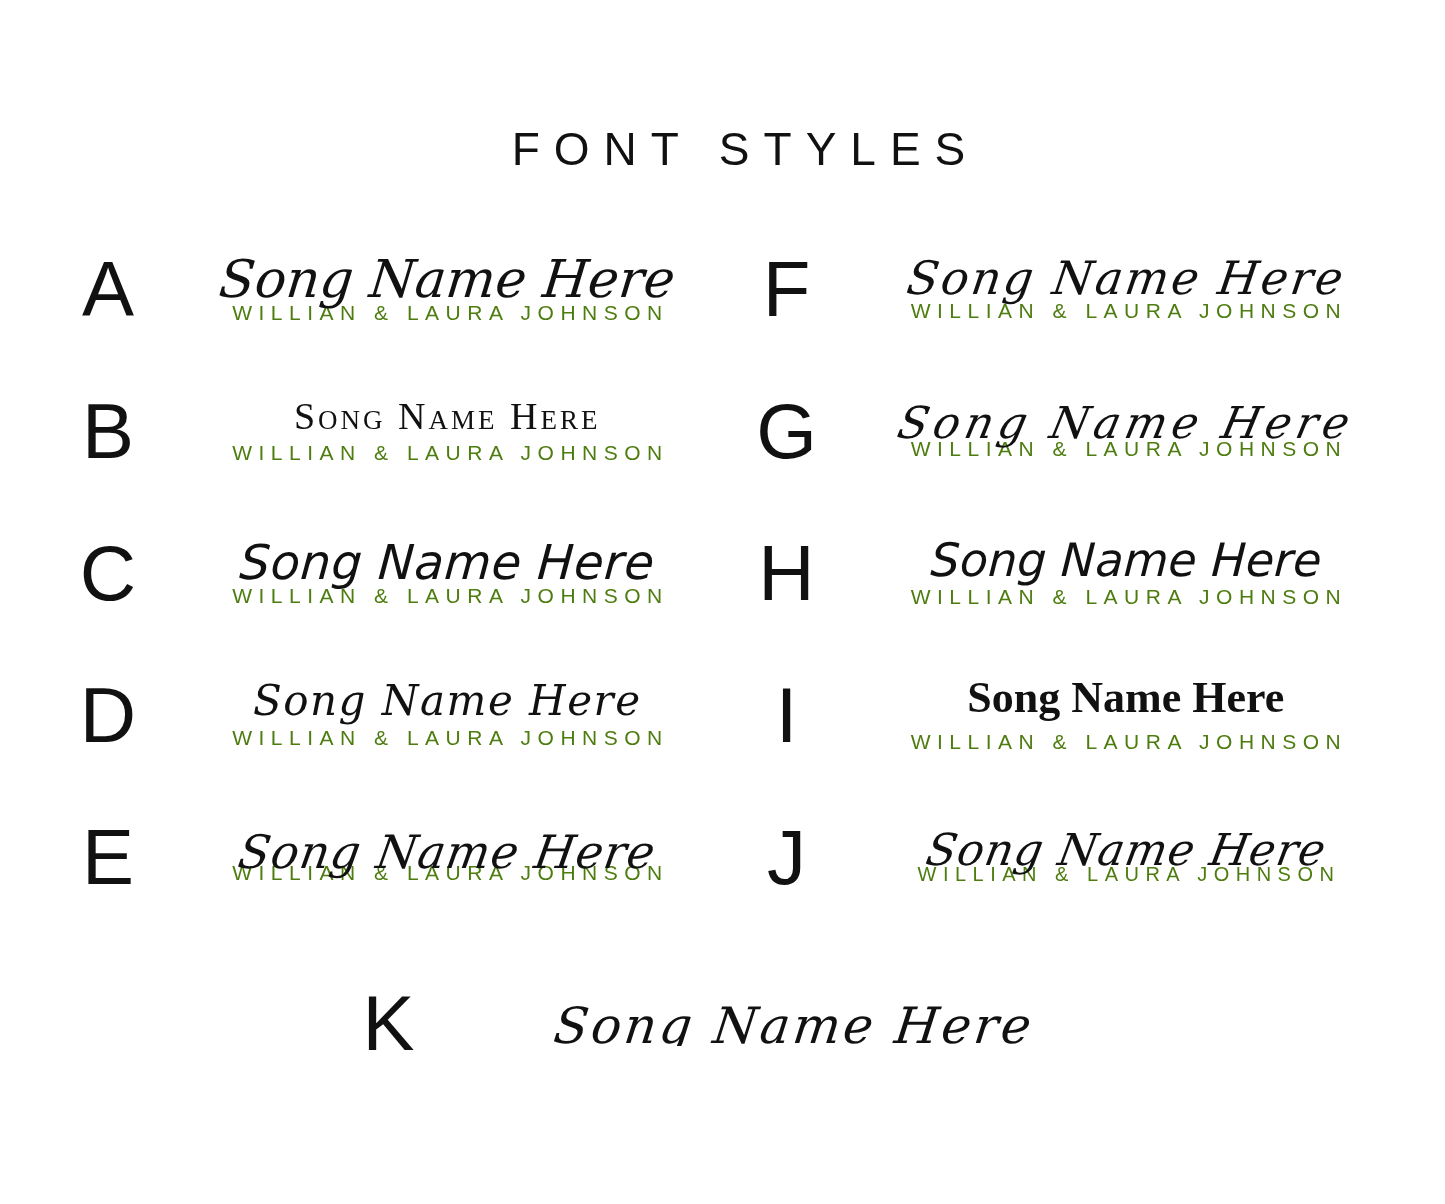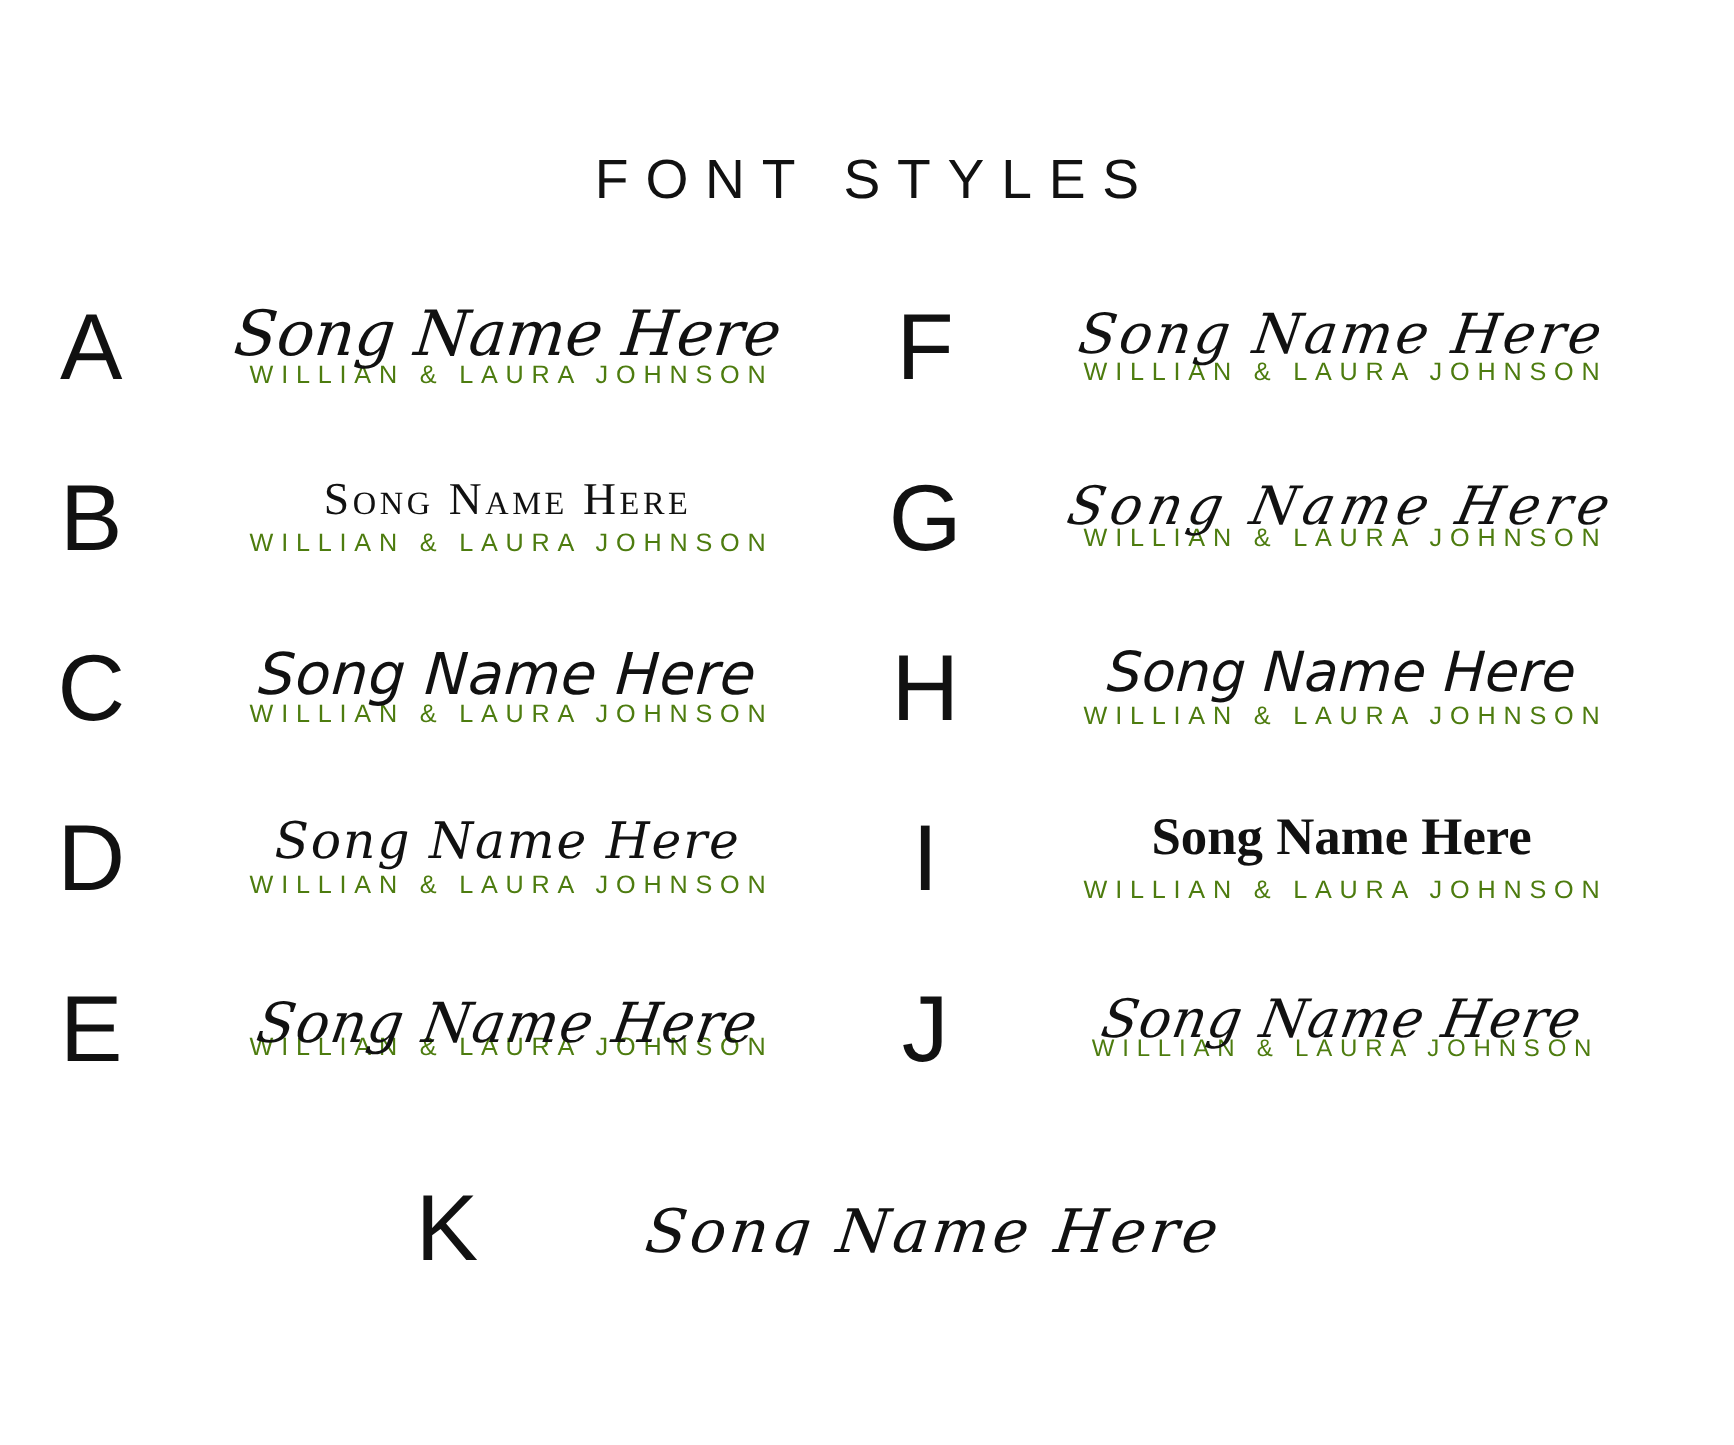--- a/index.html
+++ b/index.html
@@ -14,20 +14,21 @@
     color: #111111;
     overflow: hidden;
     position: relative;
   }
 
   .page {
     position: relative;
     width: 1445px;
     height: 904px;
     box-sizing: border-box;
+    padding-left: 32px;
   }
 
   .page-title {
     text-align: center;
     font-family: "Liberation Sans", sans-serif;
     font-size: 46px;
     font-weight: 400;
     letter-spacing: 14px;
     color: #111111;
     padding-top: 122px;

